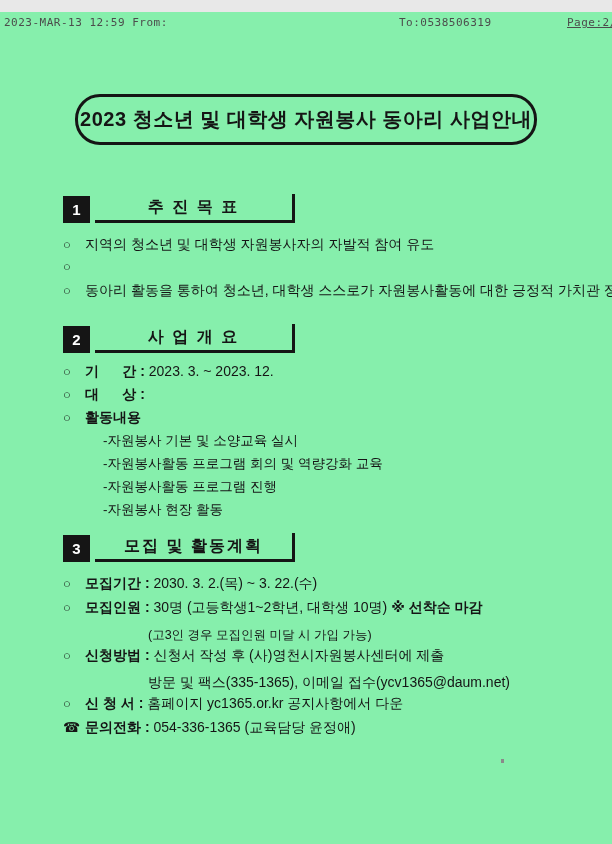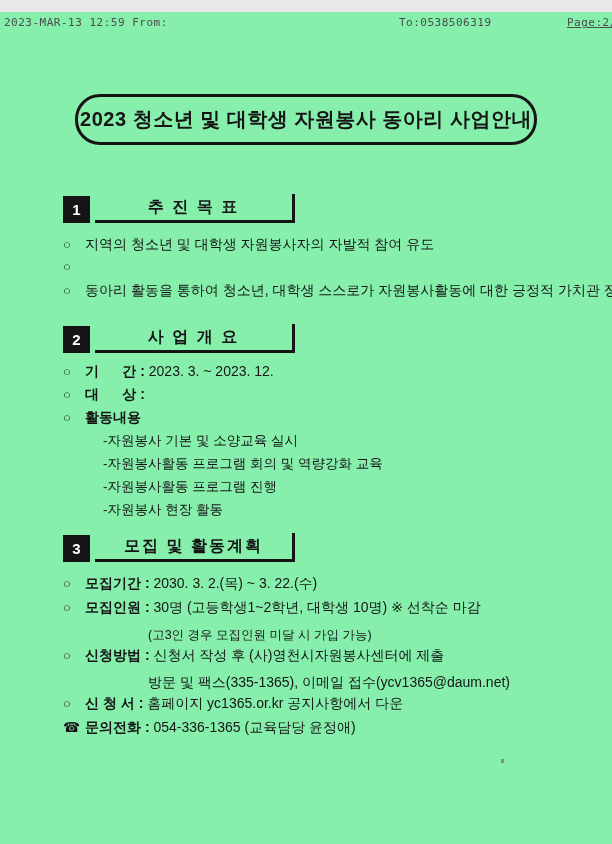--- a/index.html
+++ b/index.html
@@ -37,21 +37,21 @@
     display:flex; align-items:center; justify-content:center;
   }
   .sec-title { font-size:16px; font-weight:700; letter-spacing:2px; white-space:pre; }
 
   .rows { margin-left:63px; }
   .row { display:flex; align-items:baseline; height:23px; font-size:14px; font-weight:500; }
   .obullet { width:22px; font-size:13px; flex:0 0 auto; }
   .lbl { font-weight:700; white-space:pre; }
   .val { white-space:pre; }
   .colon { white-space:pre; font-weight:700; }
-  .suffix { font-weight:400; white-space:pre; }
+  .suffix { font-weight:700; white-space:pre; }
 
   .sub-rows { margin-left:103px; }
   .sub-row { display:flex; align-items:baseline; height:23px; font-size:13.5px; font-weight:500; }
   .dash { white-space:pre; }
 
   .indent-row { margin-left:85px; height:24px; display:flex; align-items:center; }
   .note { font-size:12.5px; font-weight:500; white-space:pre; }
   .cont { font-size:14px; font-weight:400; white-space:pre; }
 
   .s3 .row { height:24px; }

